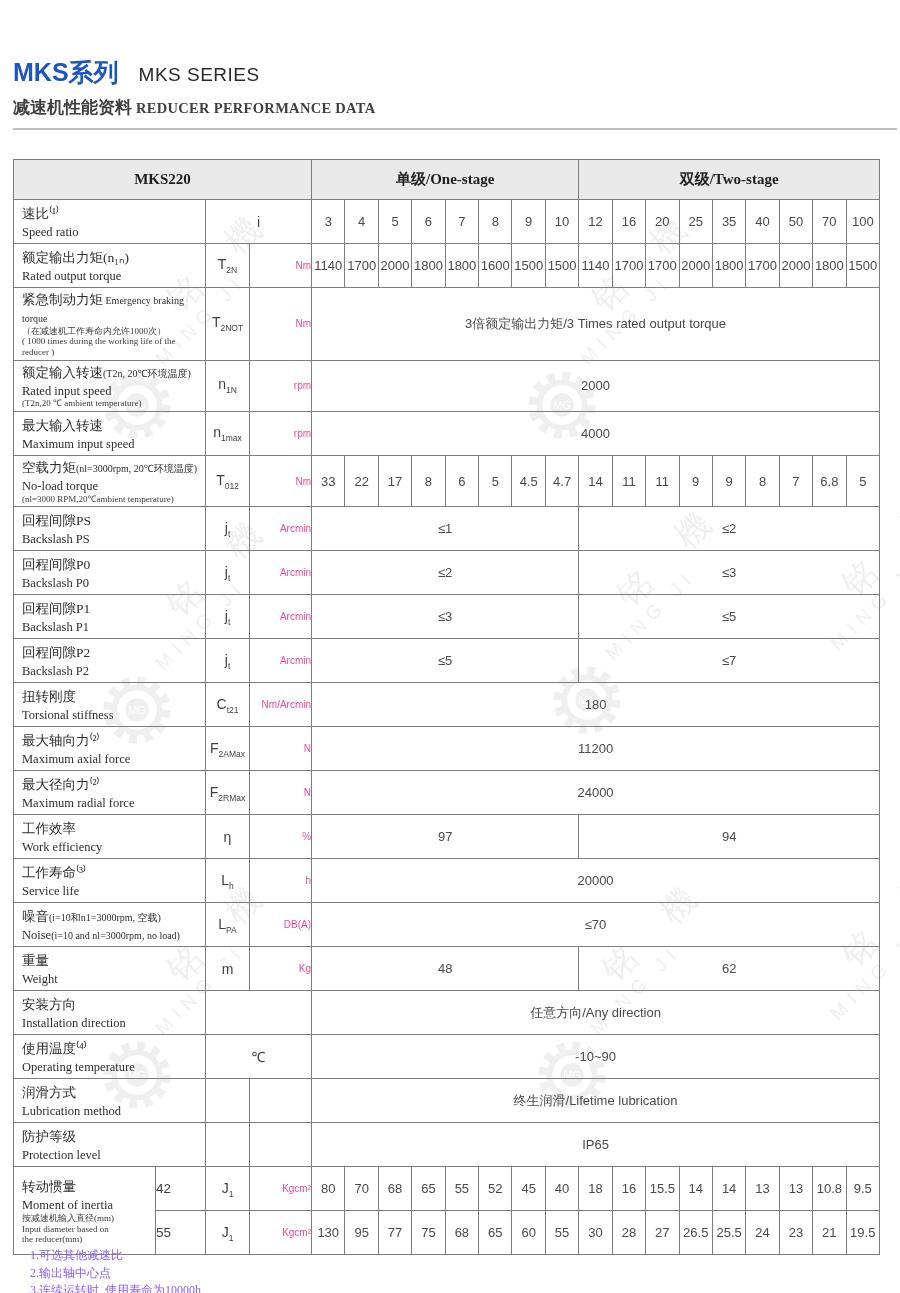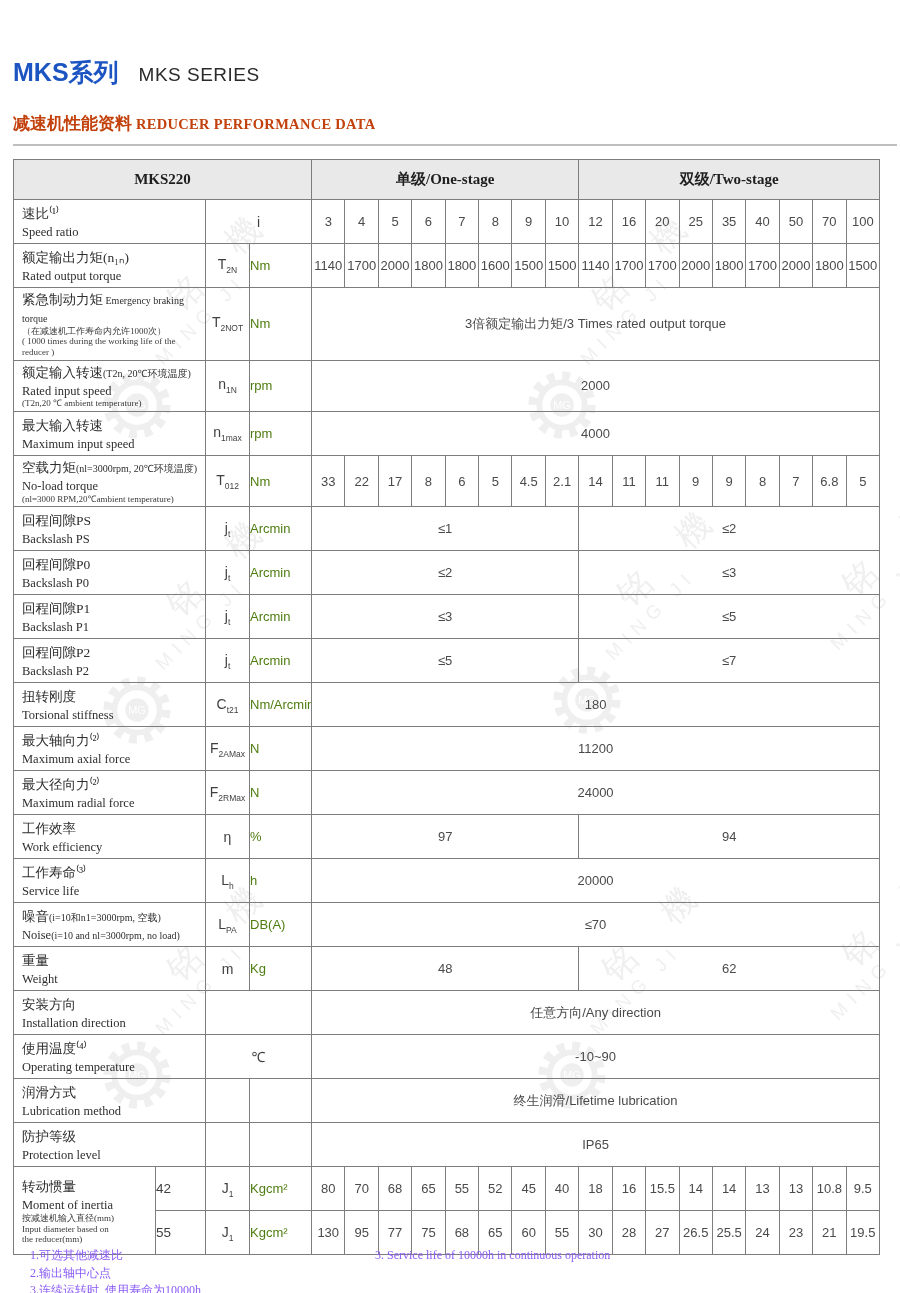--- a/index.html
+++ b/index.html
@@ -3,21 +3,21 @@
 <meta charset="utf-8">
 <style>
   * { margin:0; padding:0; box-sizing:border-box; }
   body { width:900px; height:1293px; background:#ffffff; font-family:"Liberation Sans", sans-serif; position:relative; overflow:hidden; }
   .page { position:relative; width:900px; height:1293px; background:#fff;margin-top:42px; }
 
   
   .hdr { position:absolute; left:13px; top:14px; display:flex; align-items:baseline; gap:20px; }
   .hdr .t-zh { font-size:25px; font-weight:bold; color:#1c54c2; font-family:"Liberation Sans", sans-serif; }
   .hdr .t-en { font-size:19px; color:#2a2a2a; letter-spacing:0.5px; }
-  .subhdr { position:absolute; left:13px; top:70px; width:884px; border-bottom:2px solid #bfbfbf; padding-bottom:9px; font-family:"Liberation Serif", serif; color:#c2410c; }
+  .subhdr { position:absolute; left:13px; top:54px; width:884px; border-bottom:2px solid #bfbfbf; padding-bottom:9px; font-family:"Liberation Serif", serif; color:#404040; }
   .subhdr .s-zh { font-size:17px; font-weight:bold; }
   .subhdr .s-en { font-size:14.5px; font-weight:bold; letter-spacing:0.3px; }
 
   
   .wm { position:absolute; width:250px; height:180px; opacity:0.13; pointer-events:none; color:#8a8a8a; z-index:1; }
   .wm svg { position:absolute; left:0; bottom:10px; width:84px; height:84px; }
   .wm .wm-zh { position:absolute; left:78px; top:6px; font-size:34px; letter-spacing:20px; transform:rotate(-45deg); transform-origin:left center; font-family:"Liberation Serif", serif; white-space:nowrap; }
   .wm .wm-en { position:absolute; left:64px; top:74px; font-size:19px; letter-spacing:7px; transform:rotate(-45deg); transform-origin:left center; white-space:nowrap; }
 
   
@@ -28,21 +28,21 @@
   .tbl tbody tr { height:44px; }
   .tbl th { background:#e9e9e9; font-family:"Liberation Serif", serif; font-size:15px; font-weight:bold; color:#1e1e1e; text-align:center; }
   td.lbl { text-align:left; padding:2px 4px 2px 8px; vertical-align:middle; line-height:1.12; }
   .zh { font-size:13.5px; color:#2e2e2e; font-family:Liberation Serif, serif; }
   .zhs { font-size:10px; color:#2e2e2e; font-family:"Liberation Serif", serif; }
   .en { font-size:12.5px; color:#2e2e2e; font-family:"Liberation Serif", serif; }
   .ens { font-size:10px; color:#2e2e2e; font-family:"Liberation Serif", serif; }
   .sm { font-size:9px; color:#3a3a3a; font-family:"Liberation Serif", serif; line-height:1.18; }
   td.sym { text-align:center; font-size:14px; color:#3f3f3f; vertical-align:middle; }
   td.sym sub { font-size:8.5px; }
-  td.unit { text-align:left; font-size:13px; color:#4d7c0f; vertical-align:middle; }
+  td.unit { text-align:right; font-size:10px; color:#ec4899; vertical-align:middle; }
   td.val { text-align:center; font-size:13px; color:#4a4a4a; vertical-align:middle; padding:0 1px; }
   td.subv { font-size:13.5px; color:#3f3f3f; vertical-align:middle; }
 
   
   .notes { position:absolute; top:1205px; z-index:2; font-family:"Liberation Serif", serif; font-size:12px; color:#8b5cf6; line-height:17.5px; }
   .notes.zh { left:30px; }
   .notes.en { left:375px; }
 </style>
 </head>
 <body>
@@ -231,21 +231,21 @@
             </td>
             <td class="sym">T<sub>012</sub></td>
             <td class="unit">Nm</td>
             <td class="val">33</td>
             <td class="val">22</td>
             <td class="val">17</td>
             <td class="val">8</td>
             <td class="val">6</td>
             <td class="val">5</td>
             <td class="val">4.5</td>
-            <td class="val">2.1</td>
+            <td class="val">4.7</td>
             <td class="val">14</td>
             <td class="val">11</td>
             <td class="val">11</td>
             <td class="val">9</td>
             <td class="val">9</td>
             <td class="val">8</td>
             <td class="val">7</td>
             <td class="val">6.8</td>
             <td class="val">5</td>
           </tr>
@@ -443,16 +443,15 @@
     </table>
   </div>
 
   <div class="notes zh" id="notes-zh">
       <div class="nl">1.可选其他减速比</div>
       <div class="nl">2.输出轴中心点</div>
       <div class="nl">3.连续运转时, 使用寿命为10000h</div>
       <div class="nl">4.对温度有特殊要求请与铭机联系</div>
     </div>
   <div class="notes en" id="notes-en">
-      <div class="nl">3. Service life of 10000h in continuous operation</div>
     </div>
 
 </div>
 
 </body></html>

